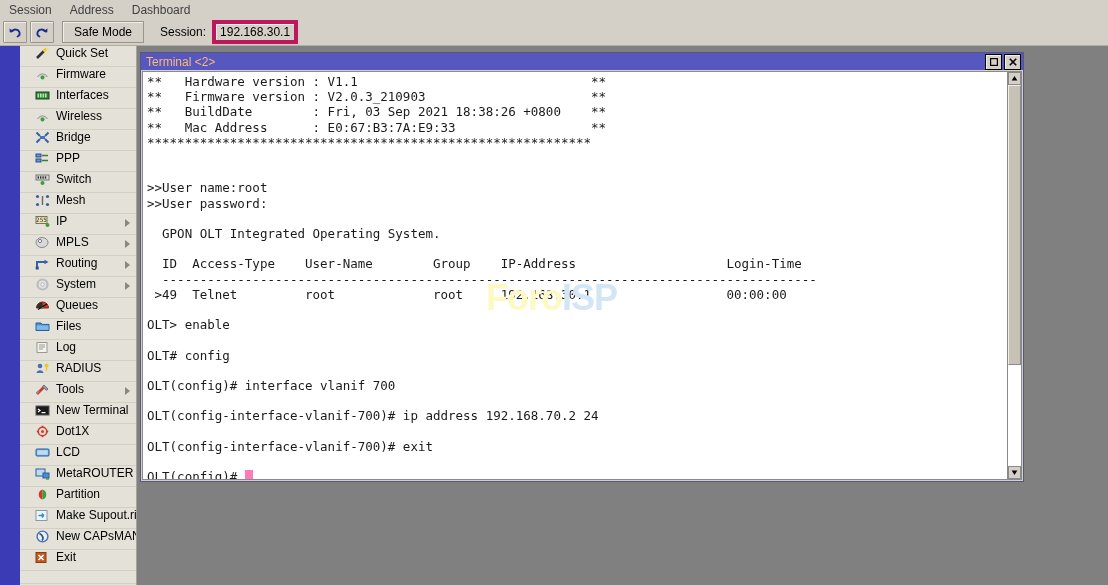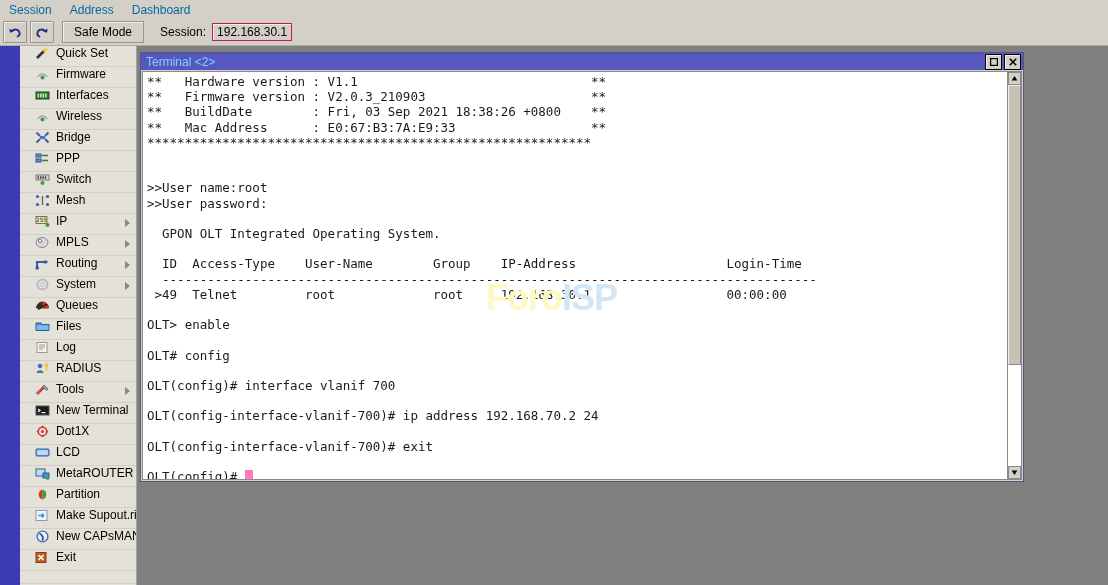--- a/index.html
+++ b/index.html
@@ -12,21 +12,21 @@
     position:relative;
   }
 
   
   #menubar{
     position:absolute;left:0;top:0;width:1108px;height:19px;
     background:#d4d0c8;
     display:flex;align-items:center;
   }
   #menubar .mitem{
-    padding:2px 9px;font-size:12px;color:#0369a1;line-height:16px;
+    padding:2px 9px;font-size:12px;color:#404040;line-height:16px;
     cursor:default;
   }
 
   
   #toolbar{
     position:absolute;left:0;top:19px;width:1108px;height:26px;
     background:#d4d0c8;
     display:flex;align-items:center;
     border-bottom:1px solid #b0ac9f;
   }
@@ -45,21 +45,21 @@
     border:1px solid #9a958a;
     display:flex;align-items:center;justify-content:center;
     font-size:12px;
     box-shadow: inset 1px 1px 0 #f2efe9;
     cursor:default;
   }
   .sess-label{margin-left:16px;font-size:12px;text-align:right;}
   .sess-box{
     margin-left:6px;height:16px;min-width:70px;
     background:#d4d0c8;
-    border:1px solid #be185d;
+    border:4px solid #be185d;
     display:flex;align-items:center;
     padding:0 4px;font-size:12px;
     box-shadow: inset 1px 1px 0 #f2efe9;
   }
 
   
   #bluestrip{
     position:absolute;left:0;top:46px;width:20px;height:539px;
     background:#3b3bb5;
     overflow:hidden;
@@ -97,21 +97,21 @@
   
   #termwin{
     position:absolute;left:140px;top:52px;width:884px;height:430px;
     background:#d4d0c8;
     border:1px solid #56567f;
     box-sizing:border-box;
   }
   #termtitle{
     height:17px;background:#5757c0;
     display:flex;align-items:center;
-    color:#7dd3fc;font-size:12px;
+    color:#fdba74;font-size:12px;
     padding-left:5px;
     position:relative;
   }
   .wbtns{position:absolute;right:2px;top:1px;display:flex;gap:2px;}
   .wbtn{
     width:15px;height:14px;background:#d4d0c8;
     border:1px solid #000;
     display:flex;align-items:center;justify-content:center;
     font-size:9px;line-height:9px;color:#000;cursor:default;
     box-shadow: inset 1px 1px 0 #f2efe9;

